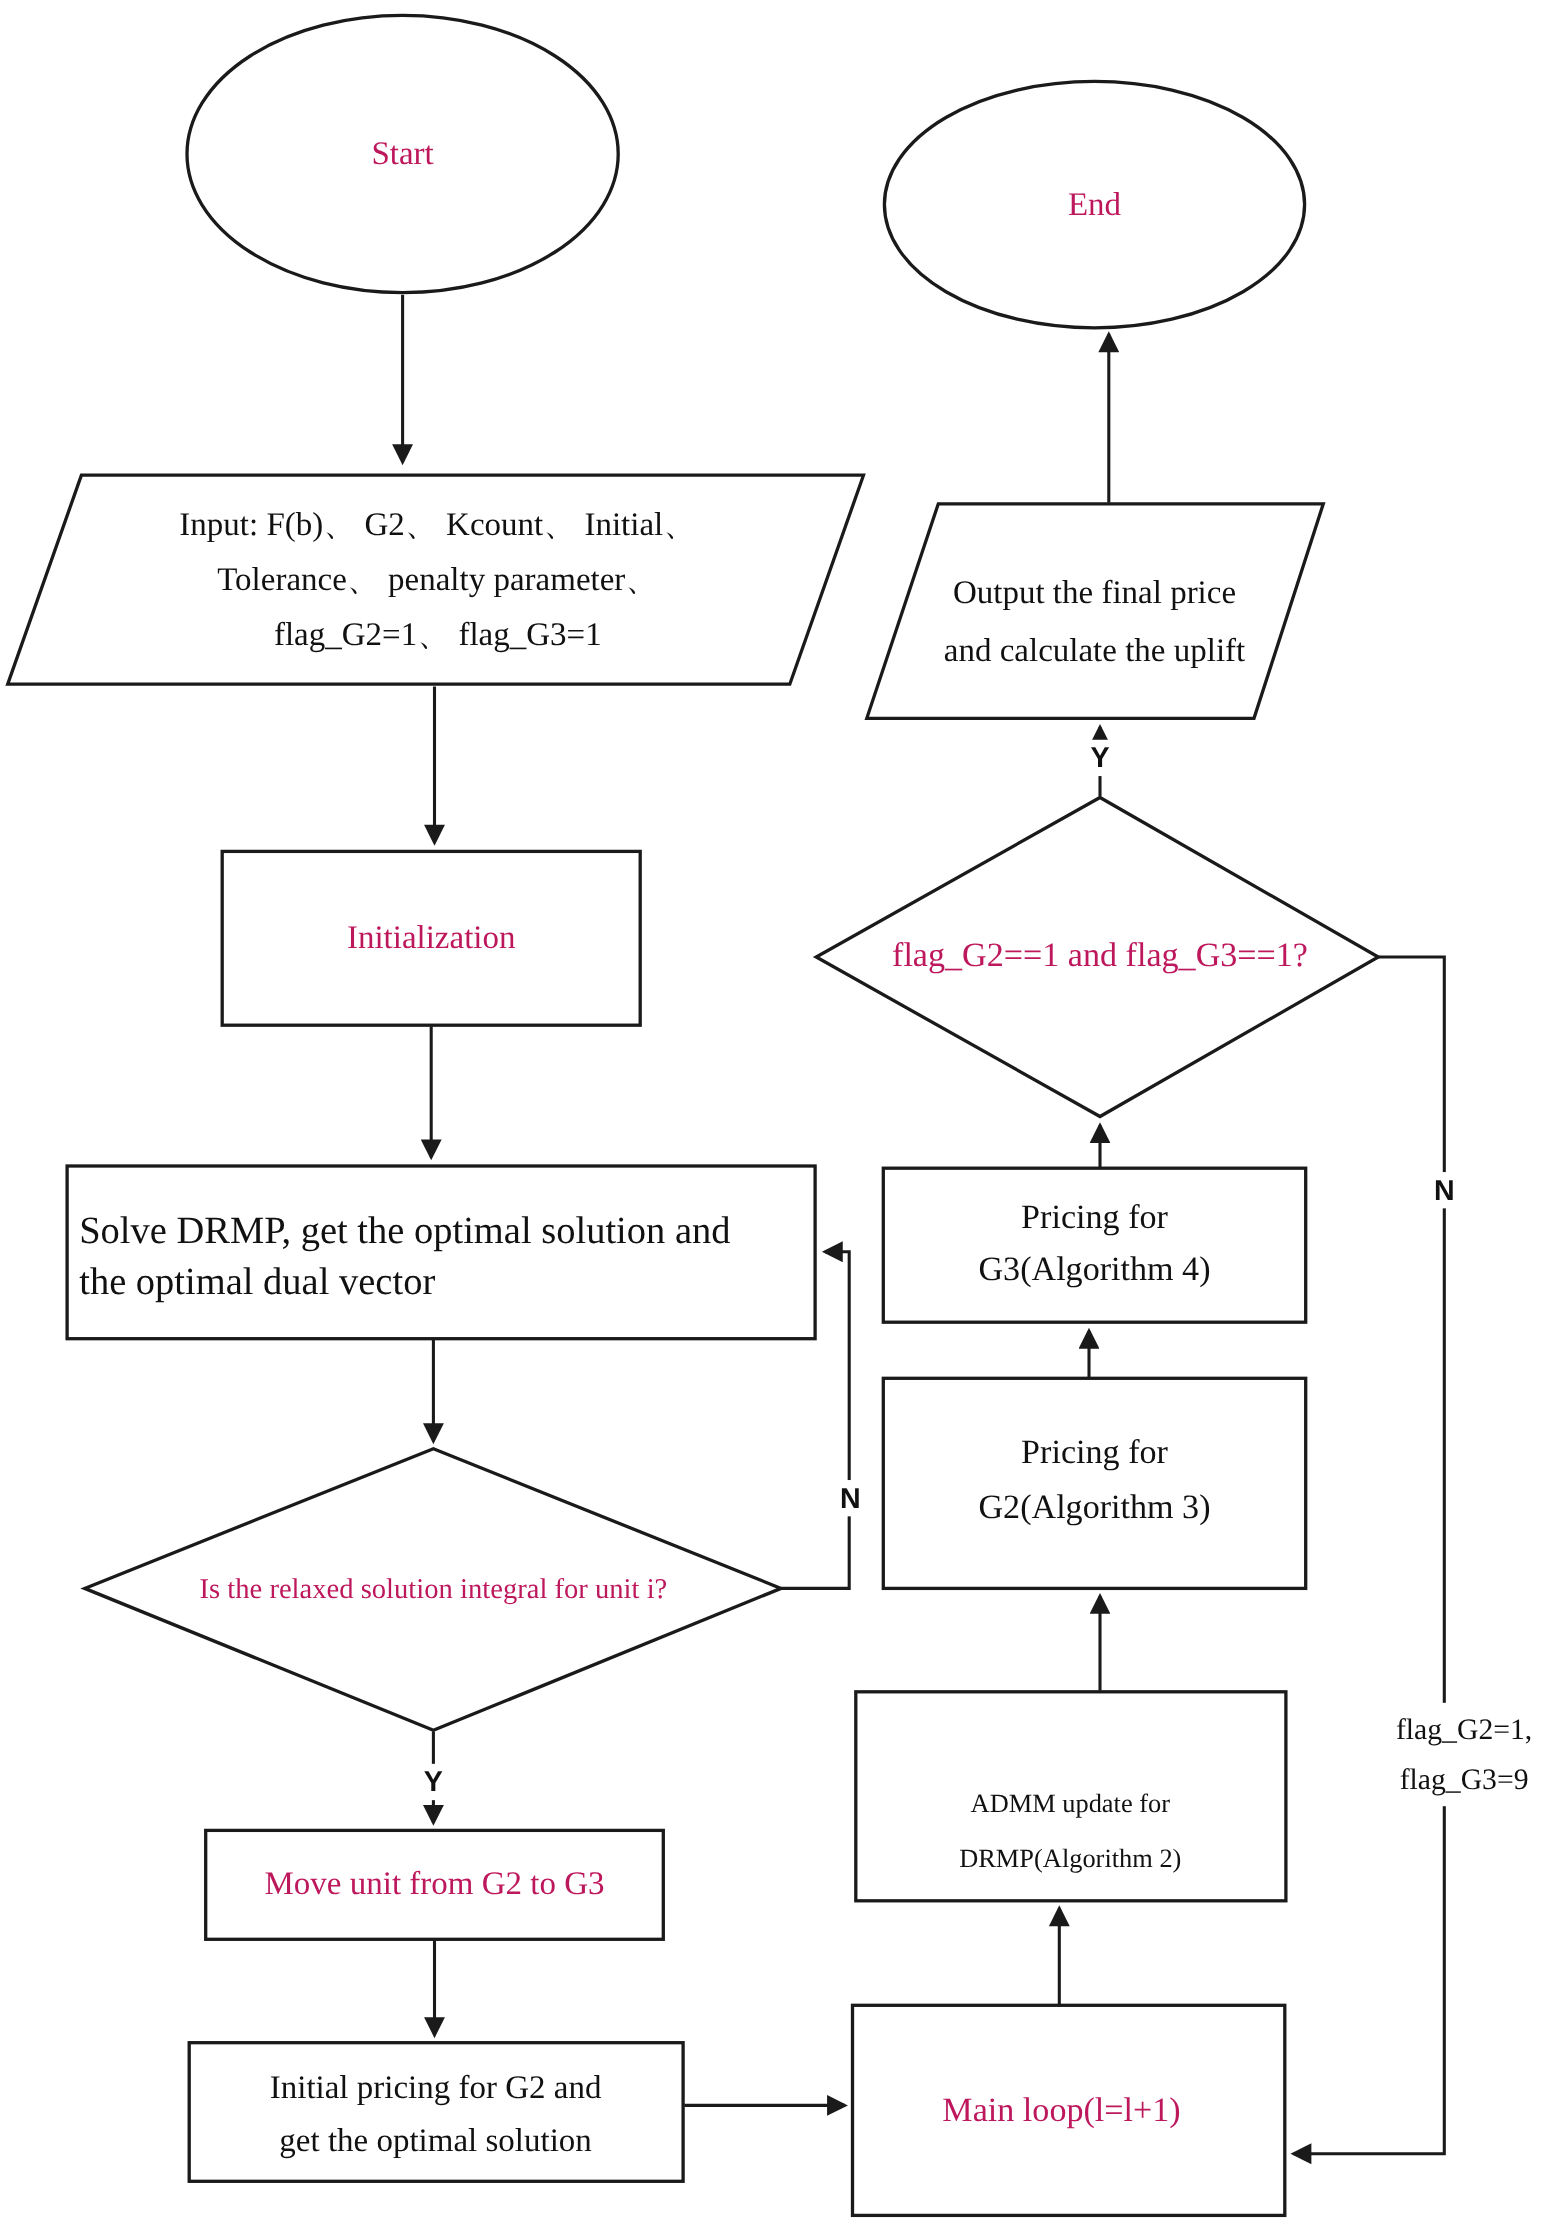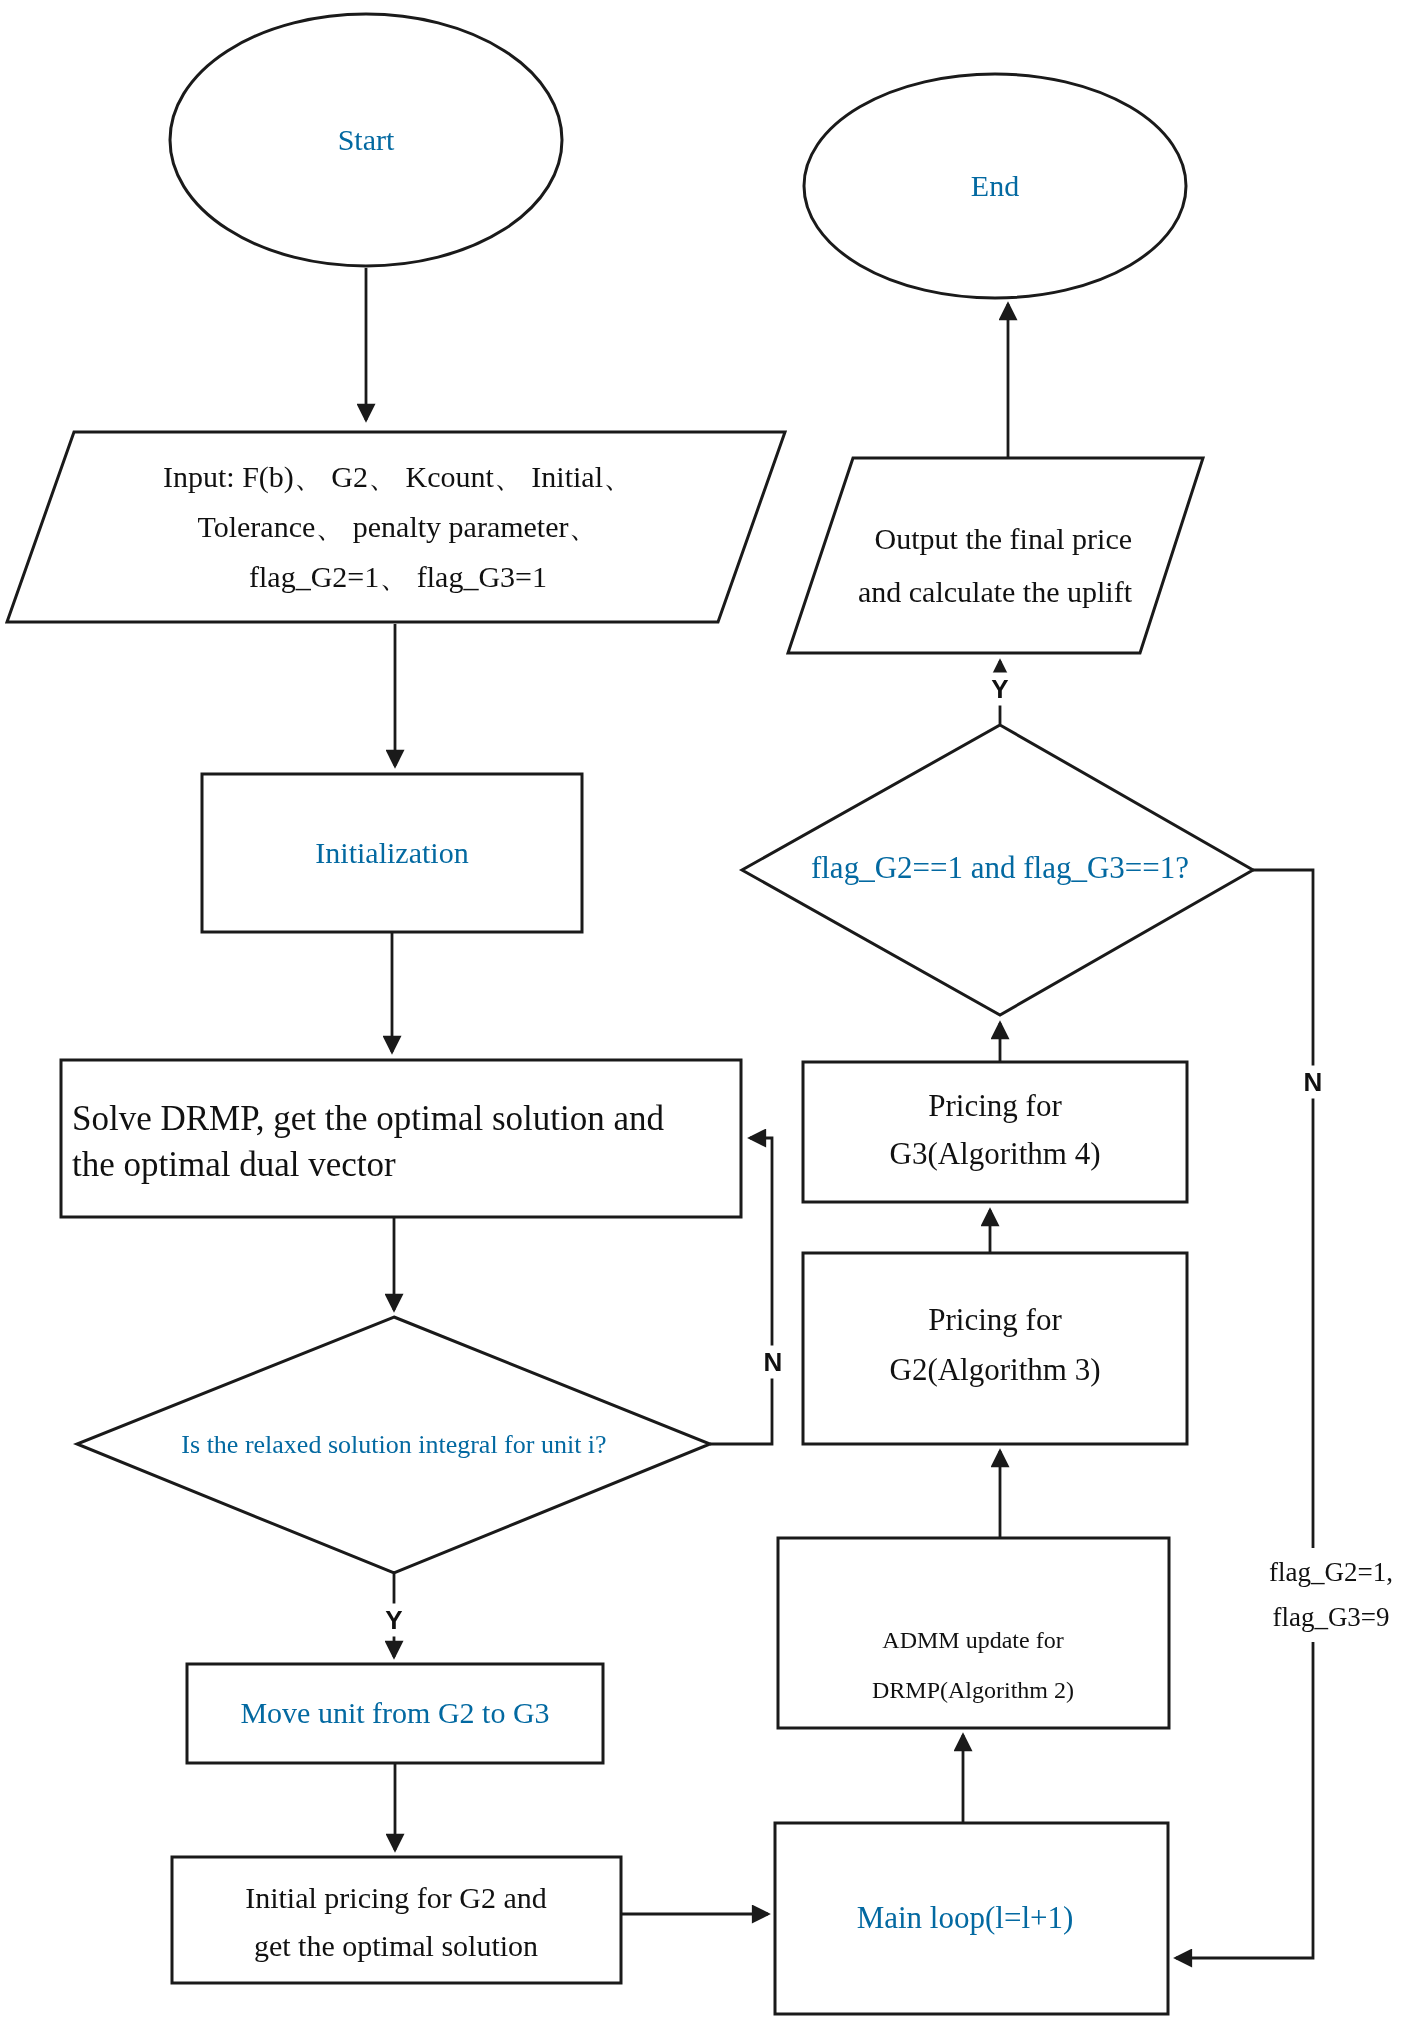--- a/index.html
+++ b/index.html
@@ -10,21 +10,21 @@
     font-family:"Liberation Serif","DejaVu Serif",serif;
     color:#111111;
     overflow:hidden;
   }
   #shapes { position:absolute; left:0; top:0; }
   .lbl {
     position:absolute;
     transform:translate(-50%,-50%);
     white-space:nowrap;
     font-size:30px;
-    color:#0369a1;
+    color:#be185d;
     text-align:left;
   }
   .block {
     position:absolute;
     transform:translateX(-50%);
     text-align:center;
     white-space:nowrap;
     font-size:30px;
   }
   .block div { line-height:50px; }
@@ -147,21 +147,21 @@
   <div class="block" style="left:995px; top:1082px; font-size:31px;">
     <div style="line-height:48px;">Pricing for</div>
     <div style="line-height:48px;">G3(Algorithm 4)</div>
   </div>
 
   <div class="lbl" style="left:1000px; top:868px; font-size:31px;">flag_G2==1 and flag_G3==1?</div>
 
   <div class="edge-lbl" style="left:1000px; top:689px;">Y</div>
 
   <div class="block" style="left:995px; top:512px; font-size:30px;">
-    <div style="line-height:53px;text-align:right;">Output the final price</div>
+    <div style="line-height:53px;">Output the final price</div>
     <div style="line-height:53px;">and calculate the uplift</div>
   </div>
 
   <div class="lbl" style="left:995px; top:186px;">End</div>
 
   <div class="edge-lbl" style="left:773px; top:1362px;">N</div>
 
   <div class="edge-lbl" style="left:1313px; top:1082px;">N</div>
 
   <div class="cond-lbl" style="left:1311px; top:1548px;">

